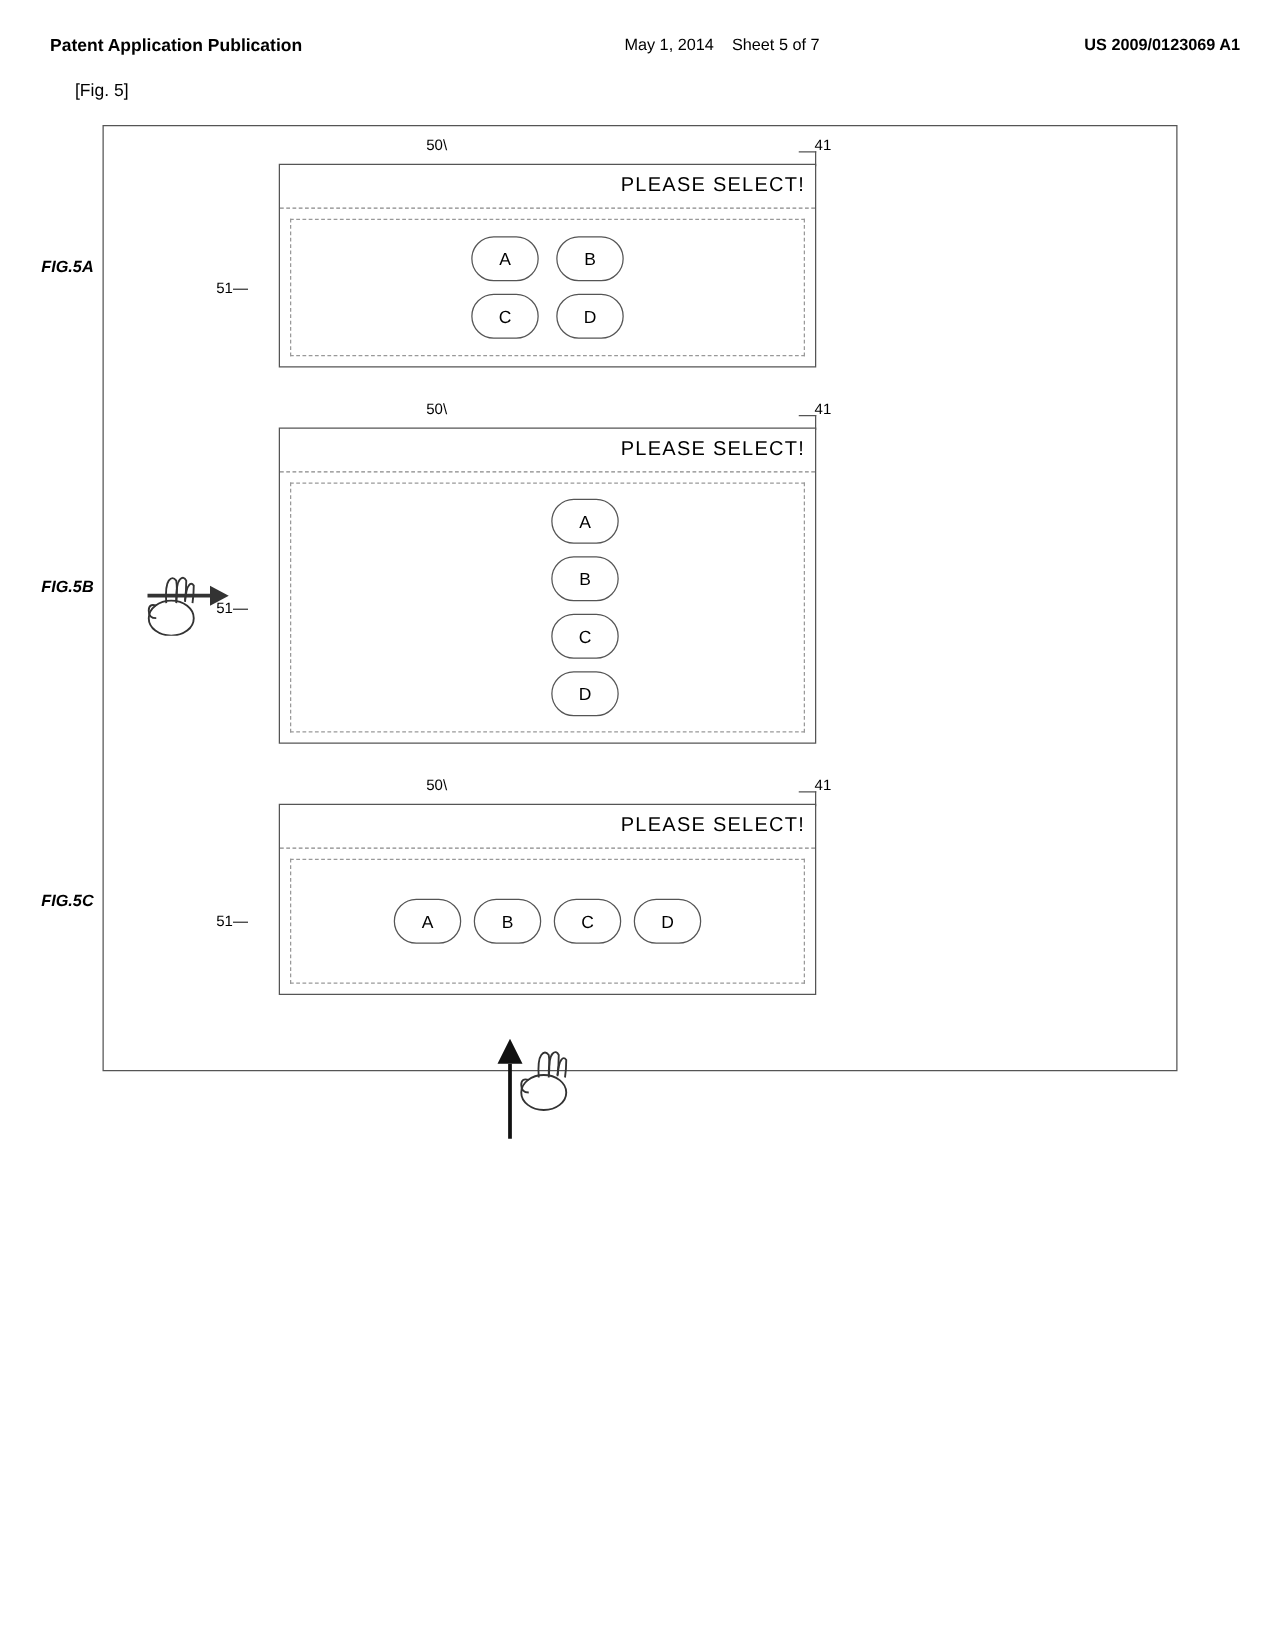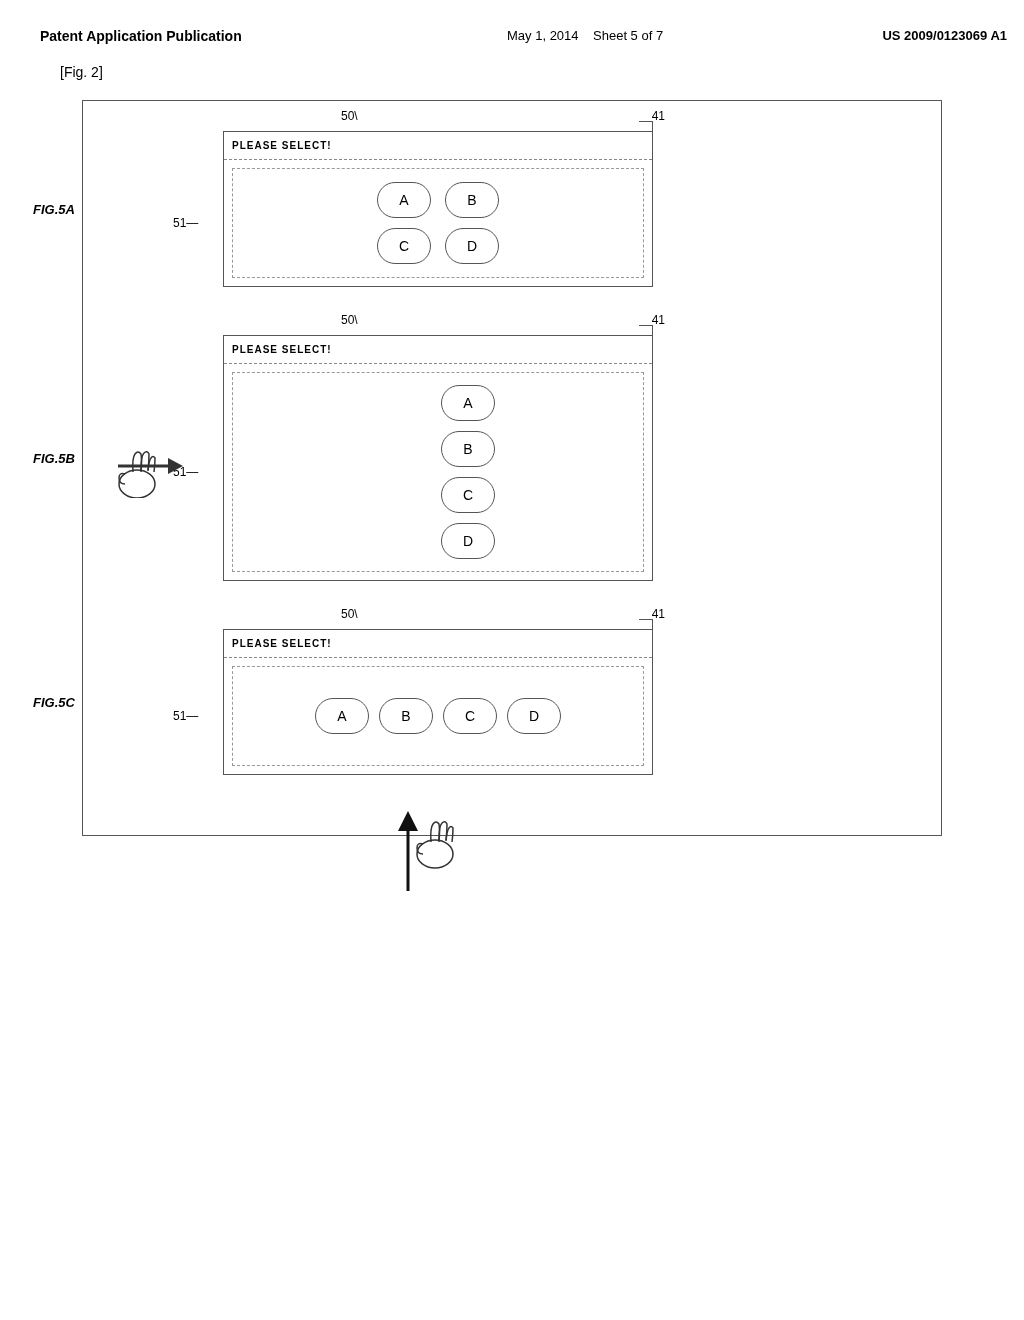--- a/index.html
+++ b/index.html
@@ -10,21 +10,21 @@
       min-height: 1320px;
       position: relative;
       color: #000;
     }
 
     
     .header {
       display: flex;
       justify-content: space-between;
       align-items: flex-start;
-      padding: 28px 17px 10px 40px;
+      padding: 28px 32px 10px 40px;
       font-size: 13px;
     }
     .header-left { font-weight: bold; font-size: 14px; }
     .header-center { font-size: 13px; text-align: left; margin-left: 46px; }
     .header-right { font-size: 13px; font-weight: bold; }
 
     
     .fig-label {
       padding: 10px 60px;
       font-size: 14px;
@@ -64,24 +64,24 @@
     
     .screen-box {
       border: 1.5px solid #555;
       position: relative;
       width: 430px;
       margin-left: 120px;
     }
 
     
     .screen-title {
-      text-align: left;
+      text-align: right;
       padding: 8px;
-      font-size: 10px;
-      font-weight: bold;
+      font-size: 16px;
+      font-weight: normal;
       letter-spacing: 1px;
       border-bottom: 1px dashed #888;
     }
 
     
     .screen-content {
       border: 1.5px dashed #999;
       margin: 8px;
       padding: 12px;
       position: relative;
@@ -109,21 +109,21 @@
 
 <div class="header">
   <div class="header-left">Patent Application Publication</div>
   <div class="header-center">
     <span>May 1, 2014</span>&nbsp;&nbsp;&nbsp;
     <span>Sheet 5 of 7</span>
   </div>
   <div class="header-right">US 2009/0123069 A1</div>
 </div>
 
-<div class="fig-label">[Fig. 2]</div>
+<div class="fig-label">[Fig. 5]</div>
 
 <div class="main-content">
   <div class="outer-box">
 
     <div class="fig-section" style="margin-bottom:48px;">
       <div class="fig-name">FIG.5A</div>
       <div style="position:relative; width:430px; margin-left:100px;">
 
         <div style="position:absolute; top:-22px; left:118px; font-size:12px;">50\</div>
 

